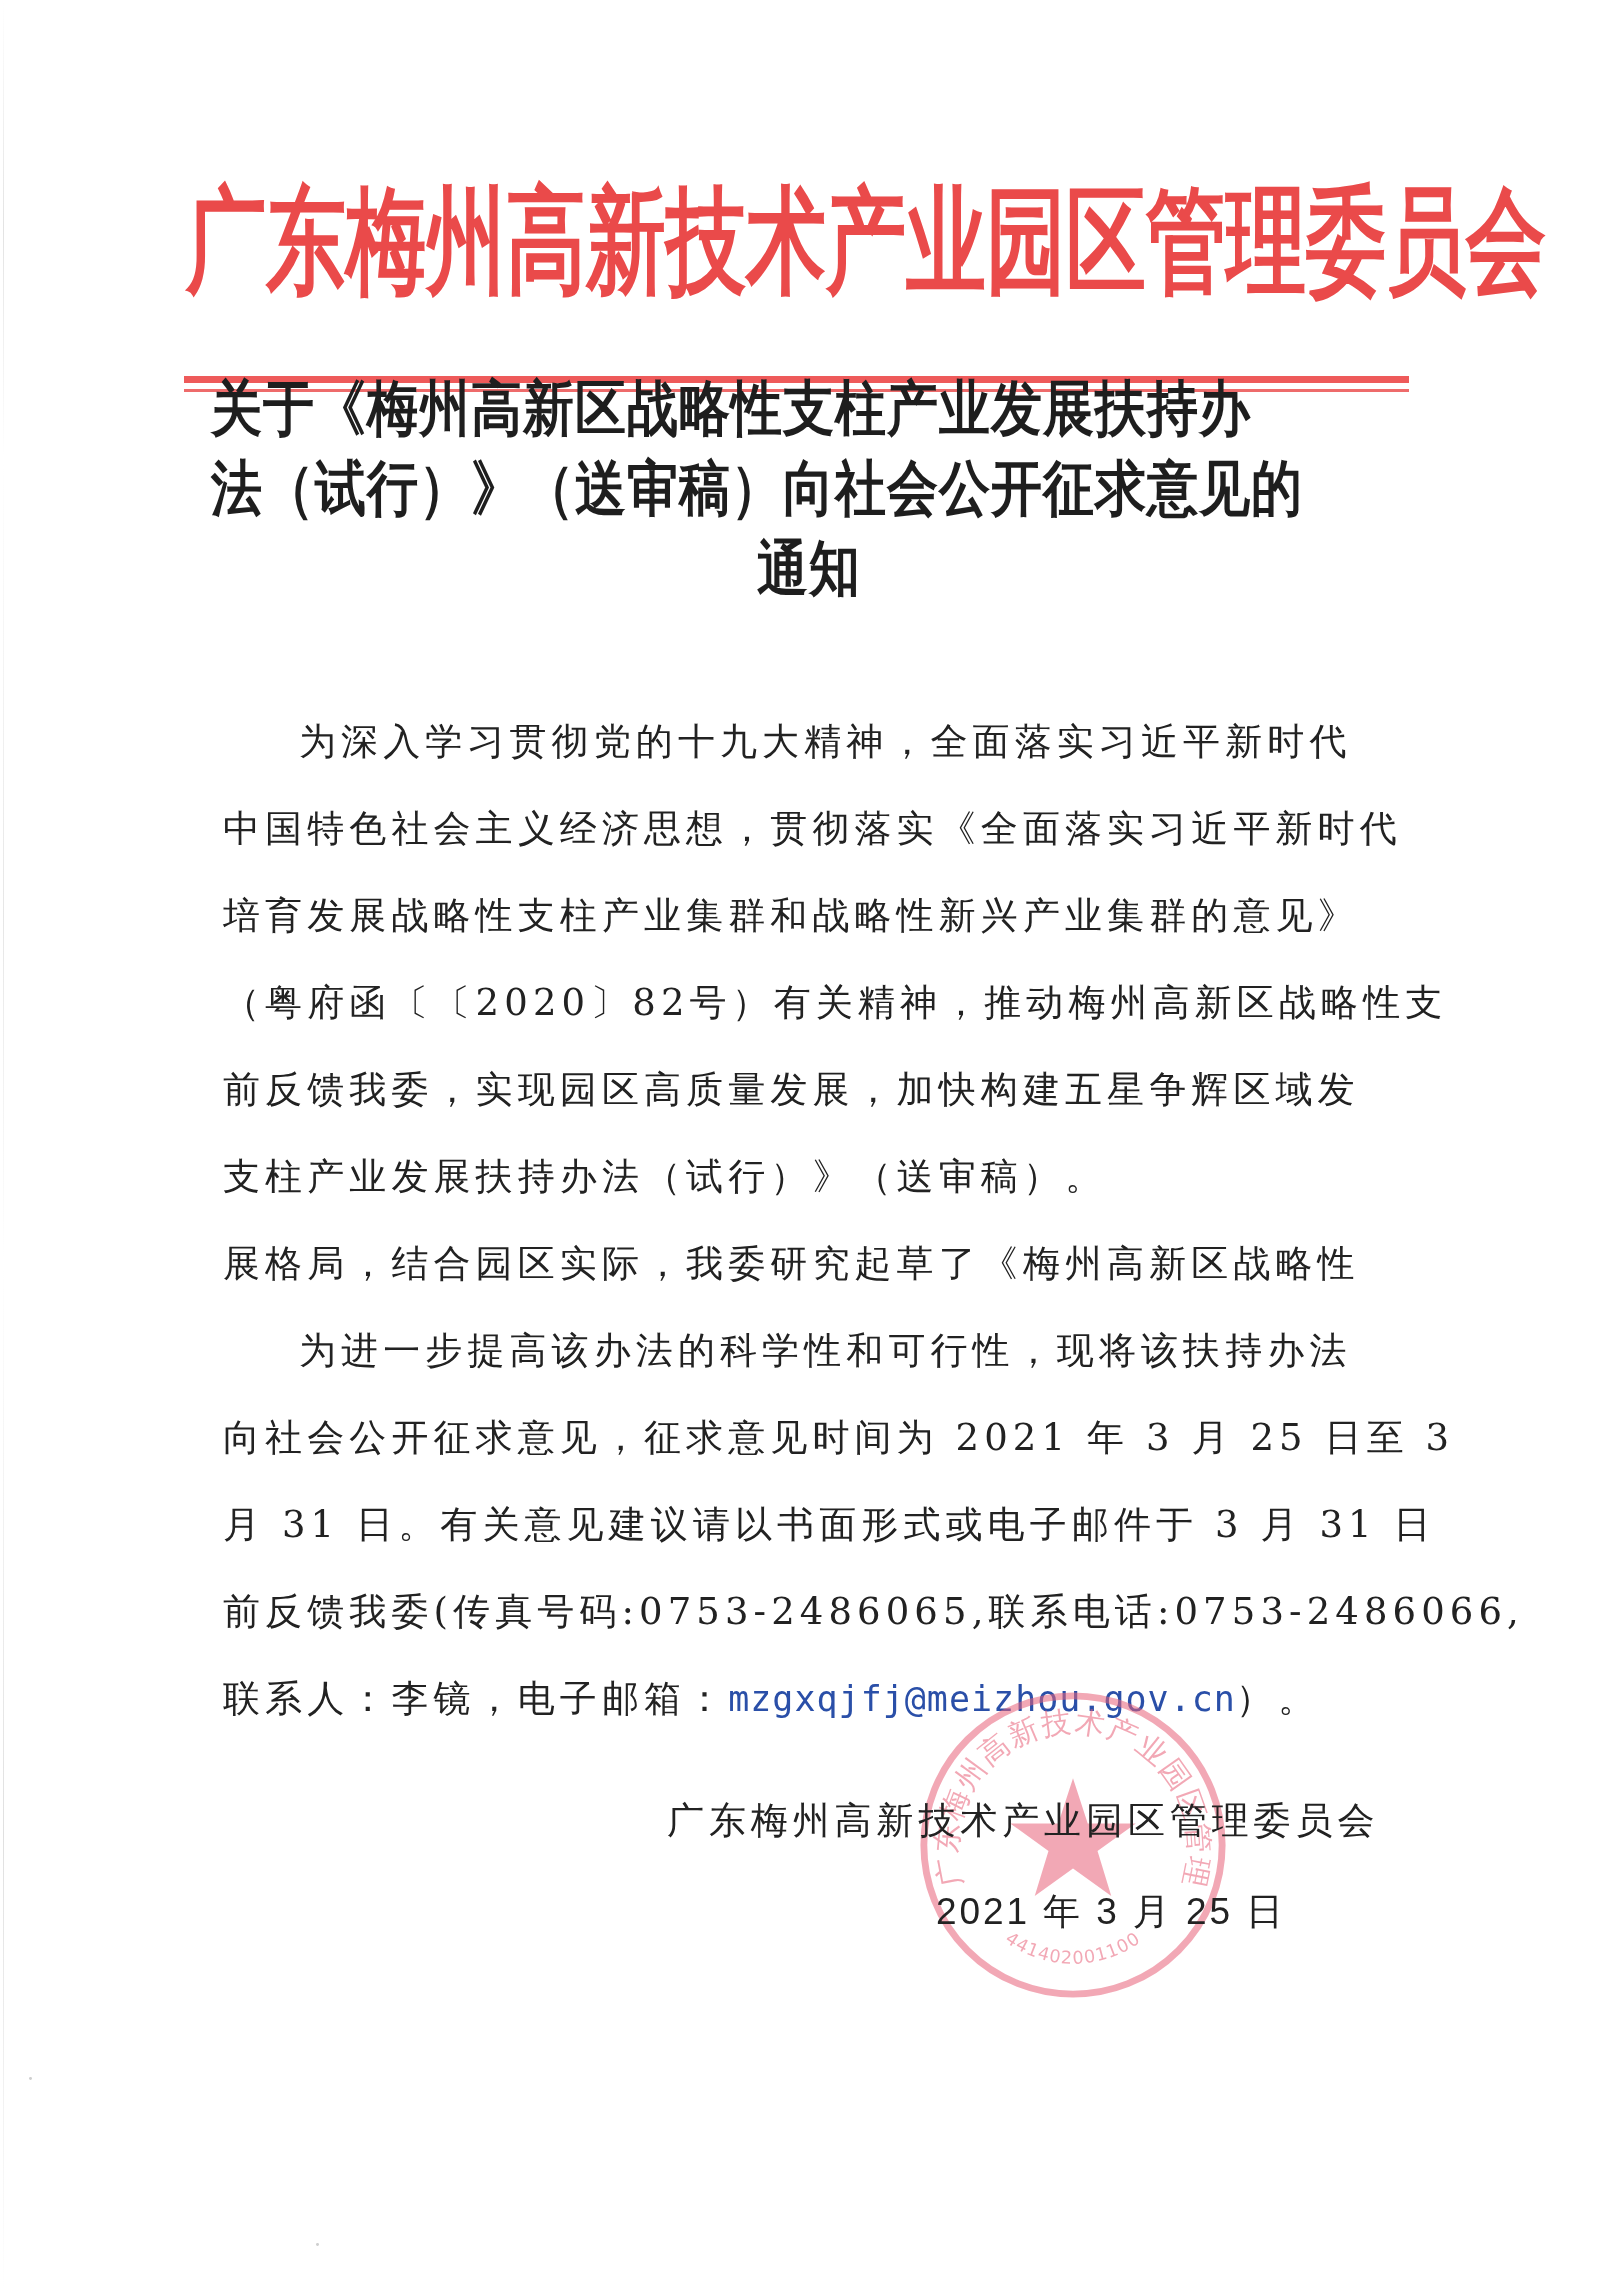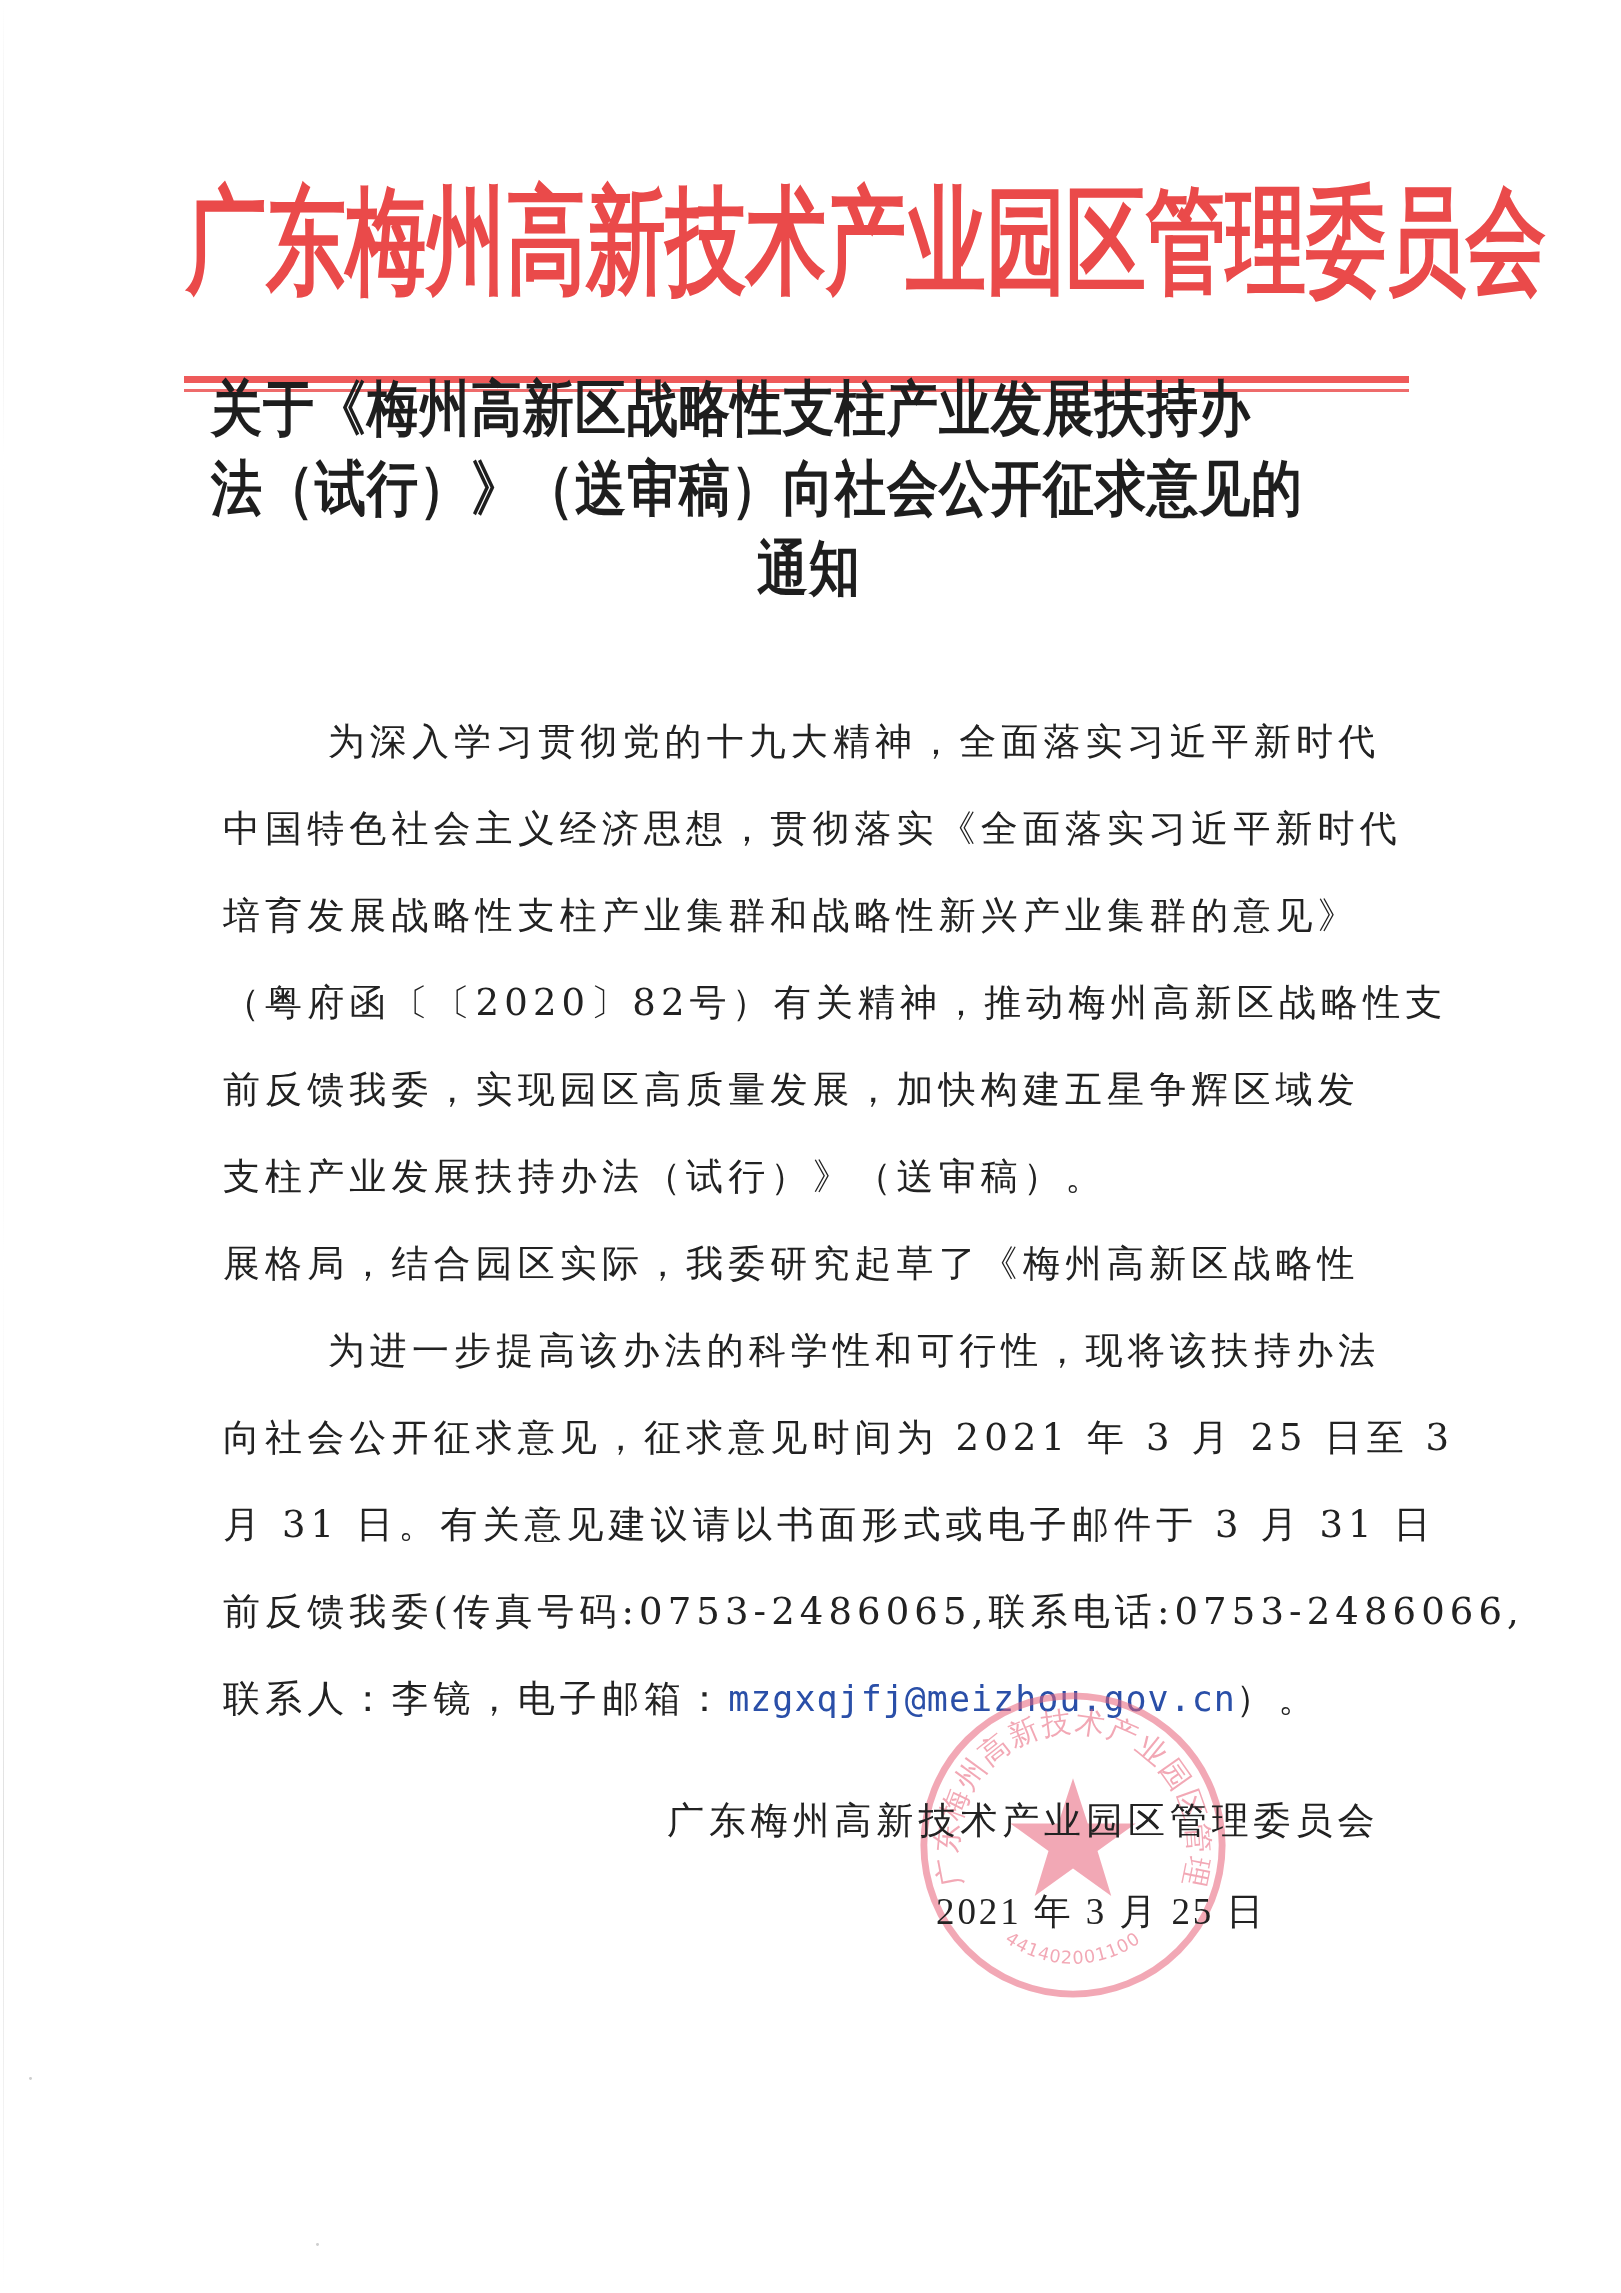--- a/index.html
+++ b/index.html
@@ -94,21 +94,21 @@
     .body-text .bline {
       display: block;
       font-family: "DejaVu Serif", "Liberation Serif", serif;
       font-size: 37px;
       line-height: 87px;
       height: 87px;
       white-space: nowrap;
       color: #222;
       letter-spacing: 5.1px;
     }
-    .body-text .bline.indent { padding-left: 76px; text-align: center; }
+    .body-text .bline.indent { padding-left: 76px; }
     .email-link {
       color: #2a4fa8;
       text-decoration-thickness: 2px;
       text-underline-offset: 5.9px;
       letter-spacing: 1px;
       font-family: "DejaVu Sans Mono", "Liberation Mono", monospace;
       font-size: 35px;
     }
     
     .seal {
@@ -127,21 +127,21 @@
       font-family: "DejaVu Serif", "Liberation Serif", serif;
       font-size: 37px;
       letter-spacing: 4.9px;
       color: #222;
       white-space: nowrap;
     }
     .sign-date {
       position: absolute;
       left: 936px;
       top: 1887px;
-      font-family: Liberation Serif, serif;
+      font-family: Liberation Sans, sans-serif;
       font-size: 37px;
       letter-spacing: 2.9px;
       color: #222;
       white-space: nowrap;
     }
     .speck {
       position: absolute;
       width: 2.9px; height: 2.9px;
       background: #cfcfcf;
       border-radius: 50%;

